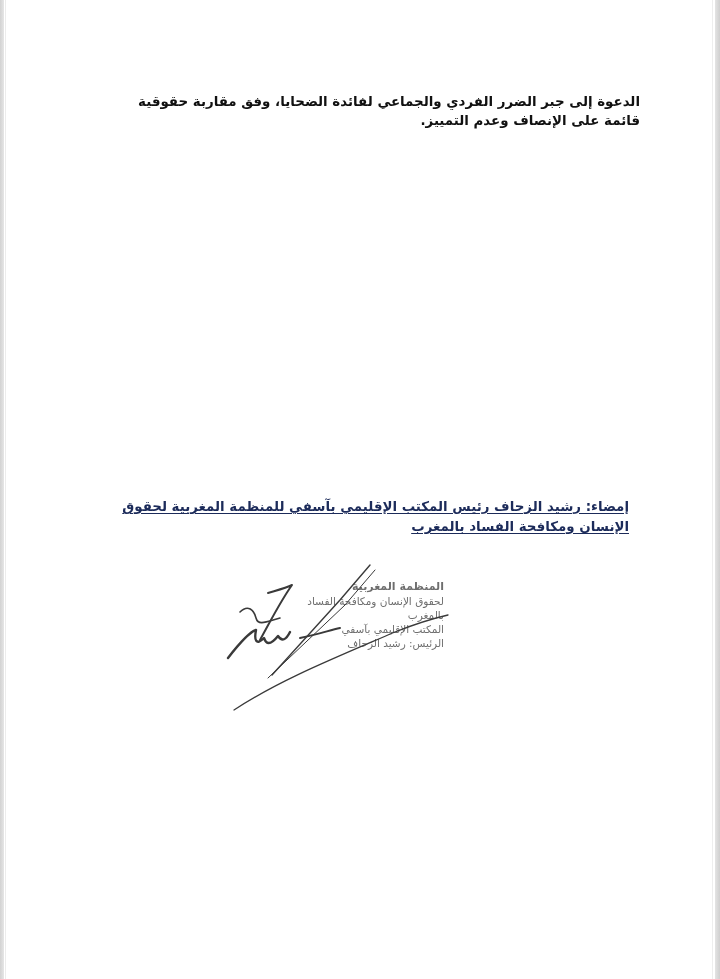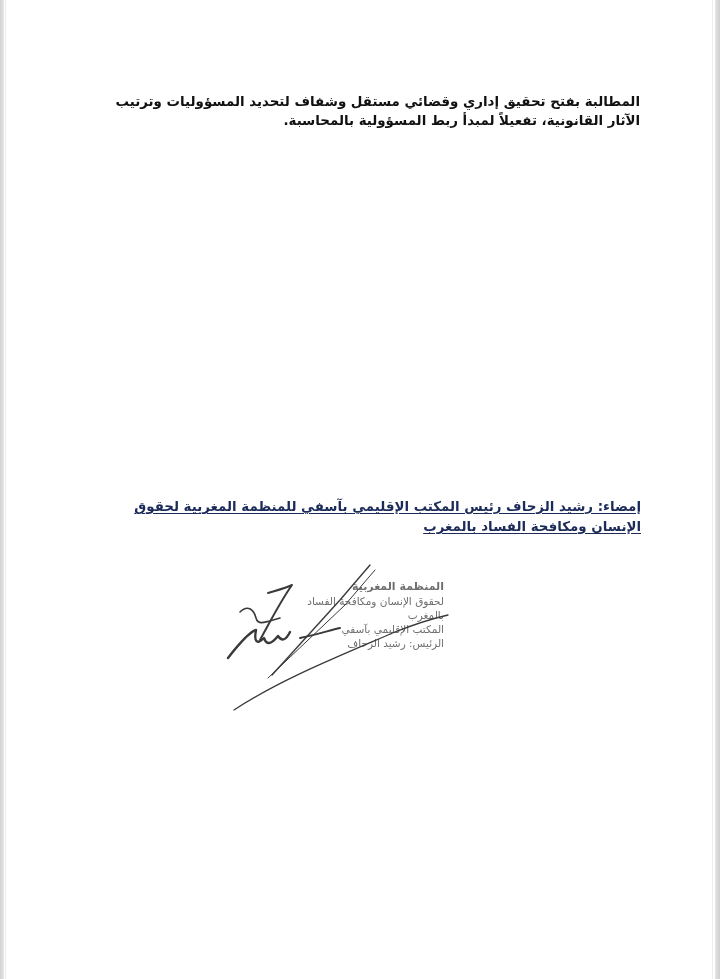--- a/index.html
+++ b/index.html
@@ -50,21 +50,21 @@
     .para {
       font-weight: bold;
       font-size: 13.4px;
       line-height: 19px;
       margin: 0 0 27px 0;
     }
     .para.p1 { margin-bottom: 28px; }
     .para.p4 { margin-bottom: 26px; }
     .signature-line {
       position: absolute;
-      left: 110px;
+      left: 98px;
       top: 497px;
       width: 531px;
       direction: rtl;
       text-align: right;
       font-weight: bold;
       font-size: 13.4px;
       line-height: 20px;
       color: #1c2b5a;
       text-decoration: underline;
       text-decoration-thickness: 1.4px;
@@ -93,21 +93,21 @@
   </style>
 </head>
 <body>
 
 <div class="edge-left"></div>
 <div class="edge-left-line"></div>
 <div class="edge-right"></div>
 <div class="edge-right-line"></div>
 
 <div class="page">
-  <p class="para p2">المطالبة بفتح تحقيق إداري وقضائي مستقل وشفاف لتحديد المسؤوليات وترتيب الآثار القانونية، تفعيلاً لمبدأ ربط المسؤولية بالمحاسبة.</p>
+  <p class="para p1">الدعوة إلى جبر الضرر الفردي والجماعي لفائدة الضحايا، وفق مقاربة حقوقية قائمة على الإنصاف وعدم التمييز.</p>
 </div>
 
 <div class="signature-line">إمضاء: رشيد الزحاف رئيس المكتب الإقليمي بآسفي للمنظمة المغربية لحقوق الإنسان ومكافحة الفساد بالمغرب</div>
 
 <div class="stamp">
   <div class="stamp-title">المنظمة المغربية</div>
   <div>لحقوق الإنسان ومكافحة الفساد بالمغرب</div>
   <div>المكتب الإقليمي بآسفي</div>
   <div>الرئيس: رشيد الزحاف</div>
 </div>

